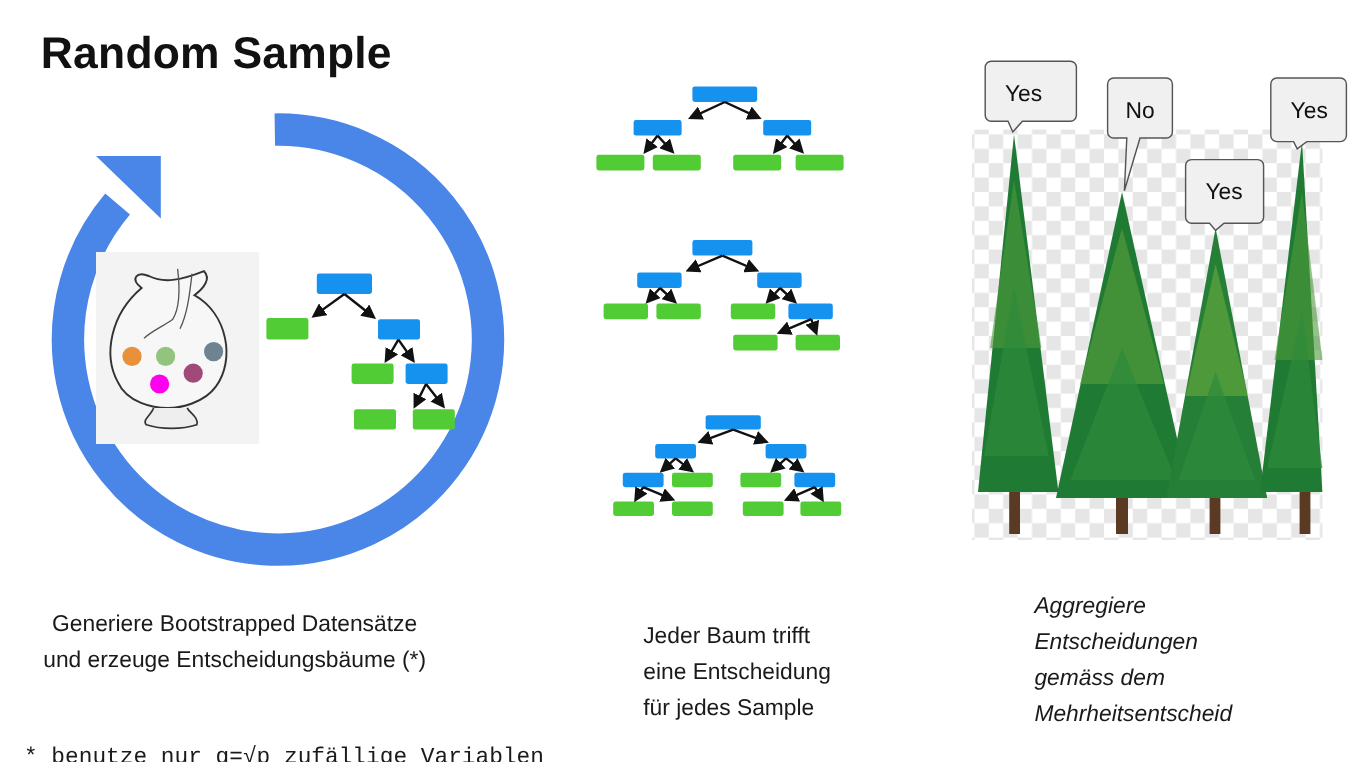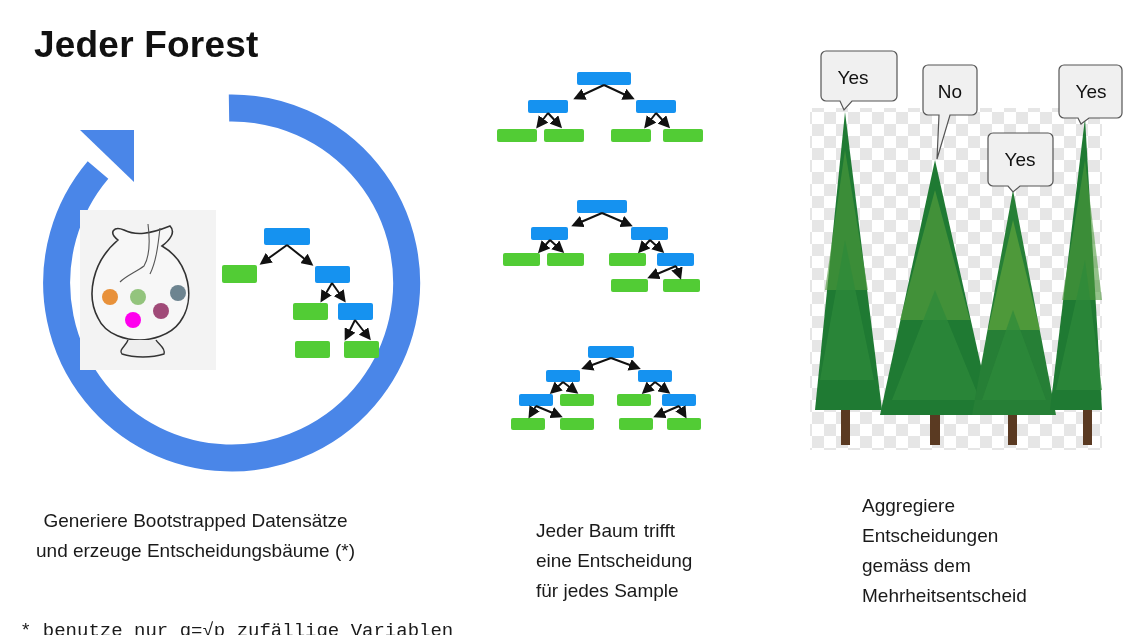--- a/index.html
+++ b/index.html
@@ -7,21 +7,21 @@
          font-family: "Liberation Sans", sans-serif; color: #111; }
   .title { position: absolute; left: 34px; top: 24px; font-size: 37px; font-weight: bold; letter-spacing: 0.2px; }
   .abs { position: absolute; }
   .caption { position: absolute; font-size: 19px; line-height: 30px; color: #1a1a1a; white-space: pre-line; }
   .bubble text { font-family: "Liberation Sans", sans-serif; }
   svg text { font-family: "Liberation Sans", sans-serif; }
 </style>
 </head>
 <body>
 
-<div class="title">Jeder Forest</div>
+<div class="title">Random Sample</div>
 
 <svg class="abs" style="left:0;top:0" width="460" height="490">
   <defs>
     <marker id="ah" markerWidth="6" markerHeight="6" refX="4.5" refY="3" orient="auto">
       <path d="M0,0 L6,3 L0,6 Z" fill="#111"></path>
     </marker>
   </defs>
 
   <g>
     <path d="M 229 108 A 175 175 0 1 1 98 170" fill="none" stroke="#4a86e8" stroke-width="27"></path>
@@ -185,17 +185,17 @@
     <path d="M264 25 h53 a5 5 0 0 1 5 5 v43 a5 5 0 0 1 -5 5 h-28 l-8 6 l-3 -6 h-14 a5 5 0 0 1 -5 -5 v-43 a5 5 0 0 1 5 -5 z" fill="#f0f0f0" stroke="#555" stroke-width="1.2"></path>
     <text x="291" y="58" font-size="19" text-anchor="middle" fill="#111">Yes</text>
   </g>
 </svg>
 
 <div class="caption" style="left:36px;top:506px;text-align:center;">Generiere Bootstrapped Datensätze
 und erzeuge Entscheidungsbäume (*)</div>
 <div class="caption" style="left:536px;top:516px;">Jeder Baum trifft
 eine Entscheidung
 für jedes Sample</div>
-<div class="caption" style="left:862px;top:491px;">Aggregiere
+<div class="caption" style="left:862px;top:491px;font-style:italic;">Aggregiere
 Entscheidungen
 gemäss dem
 Mehrheitsentscheid</div>
 <div class="caption" style="left:20px;top:616px;font-family:Liberation Mono, monospace;">* benutze nur q=√p zufällige Variablen</div>
 
 </body></html>

